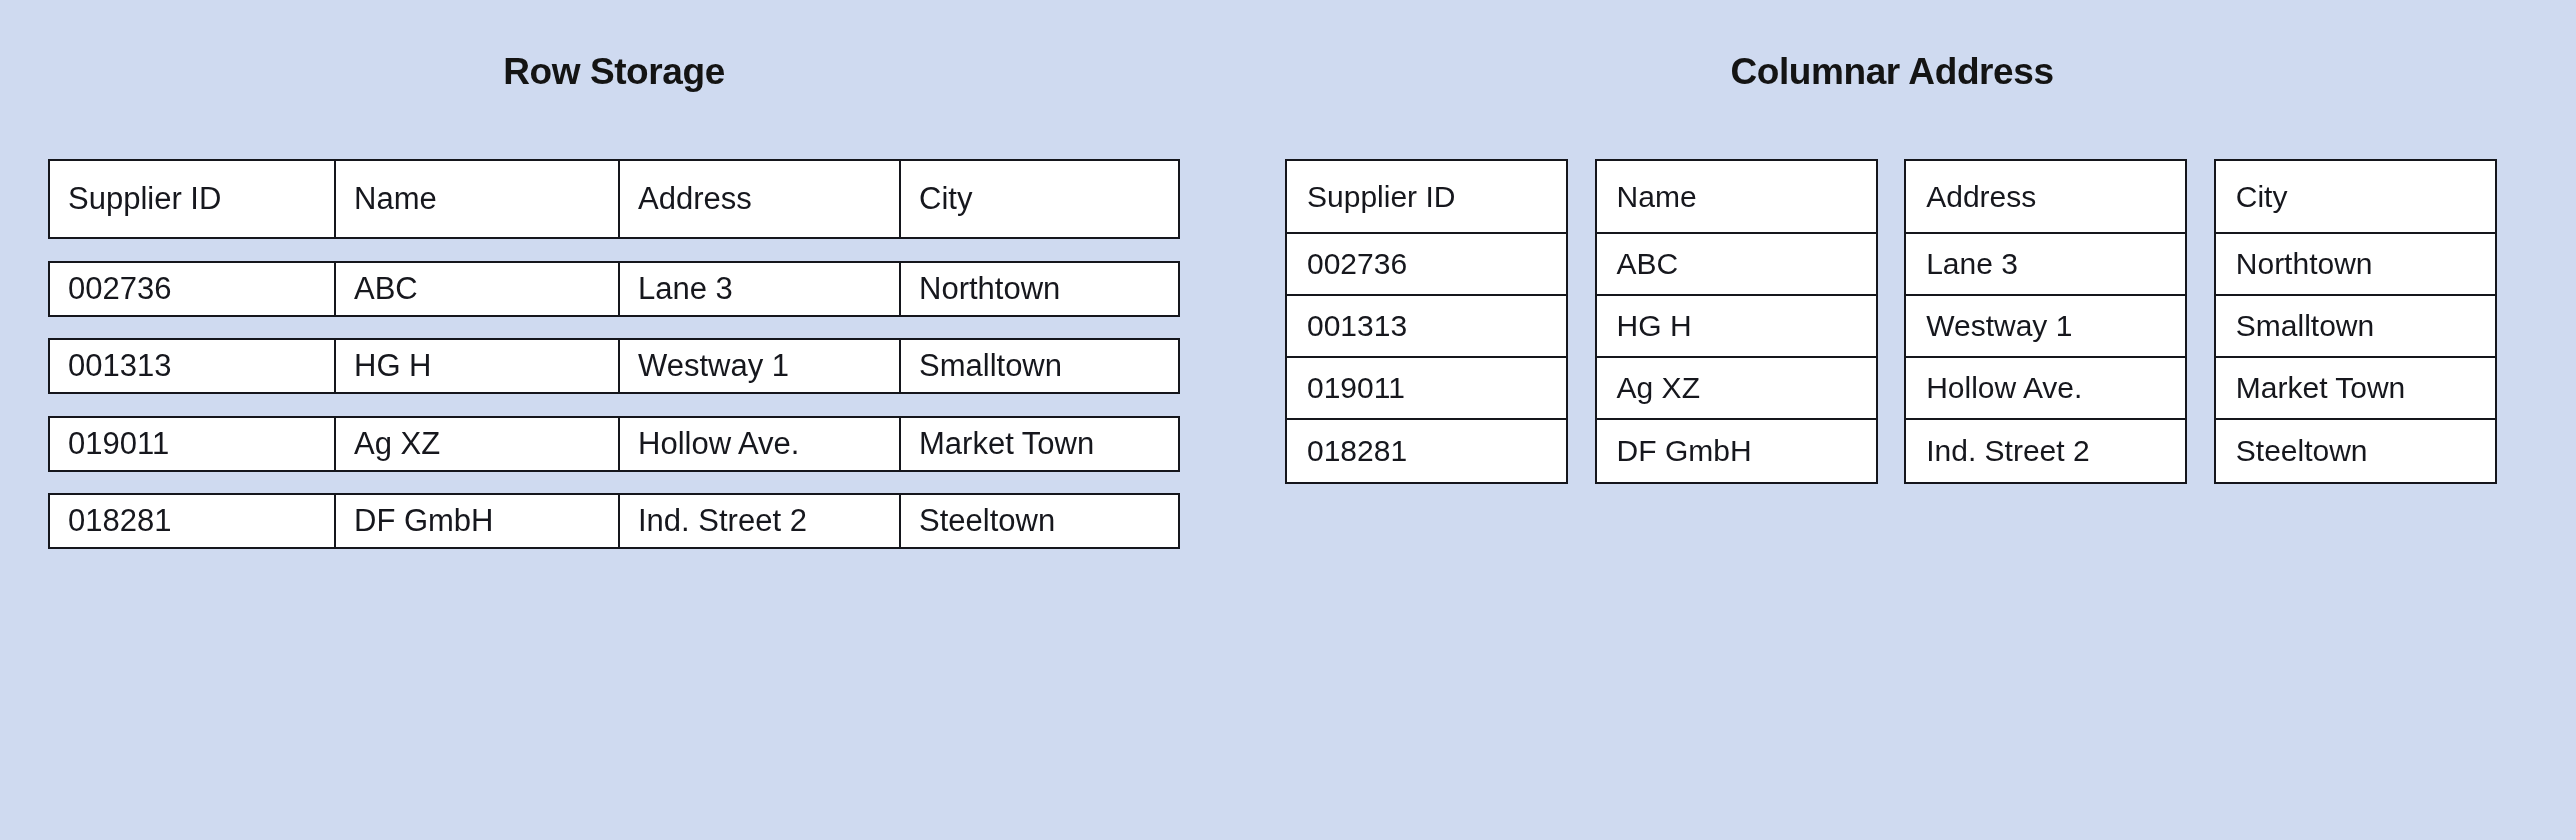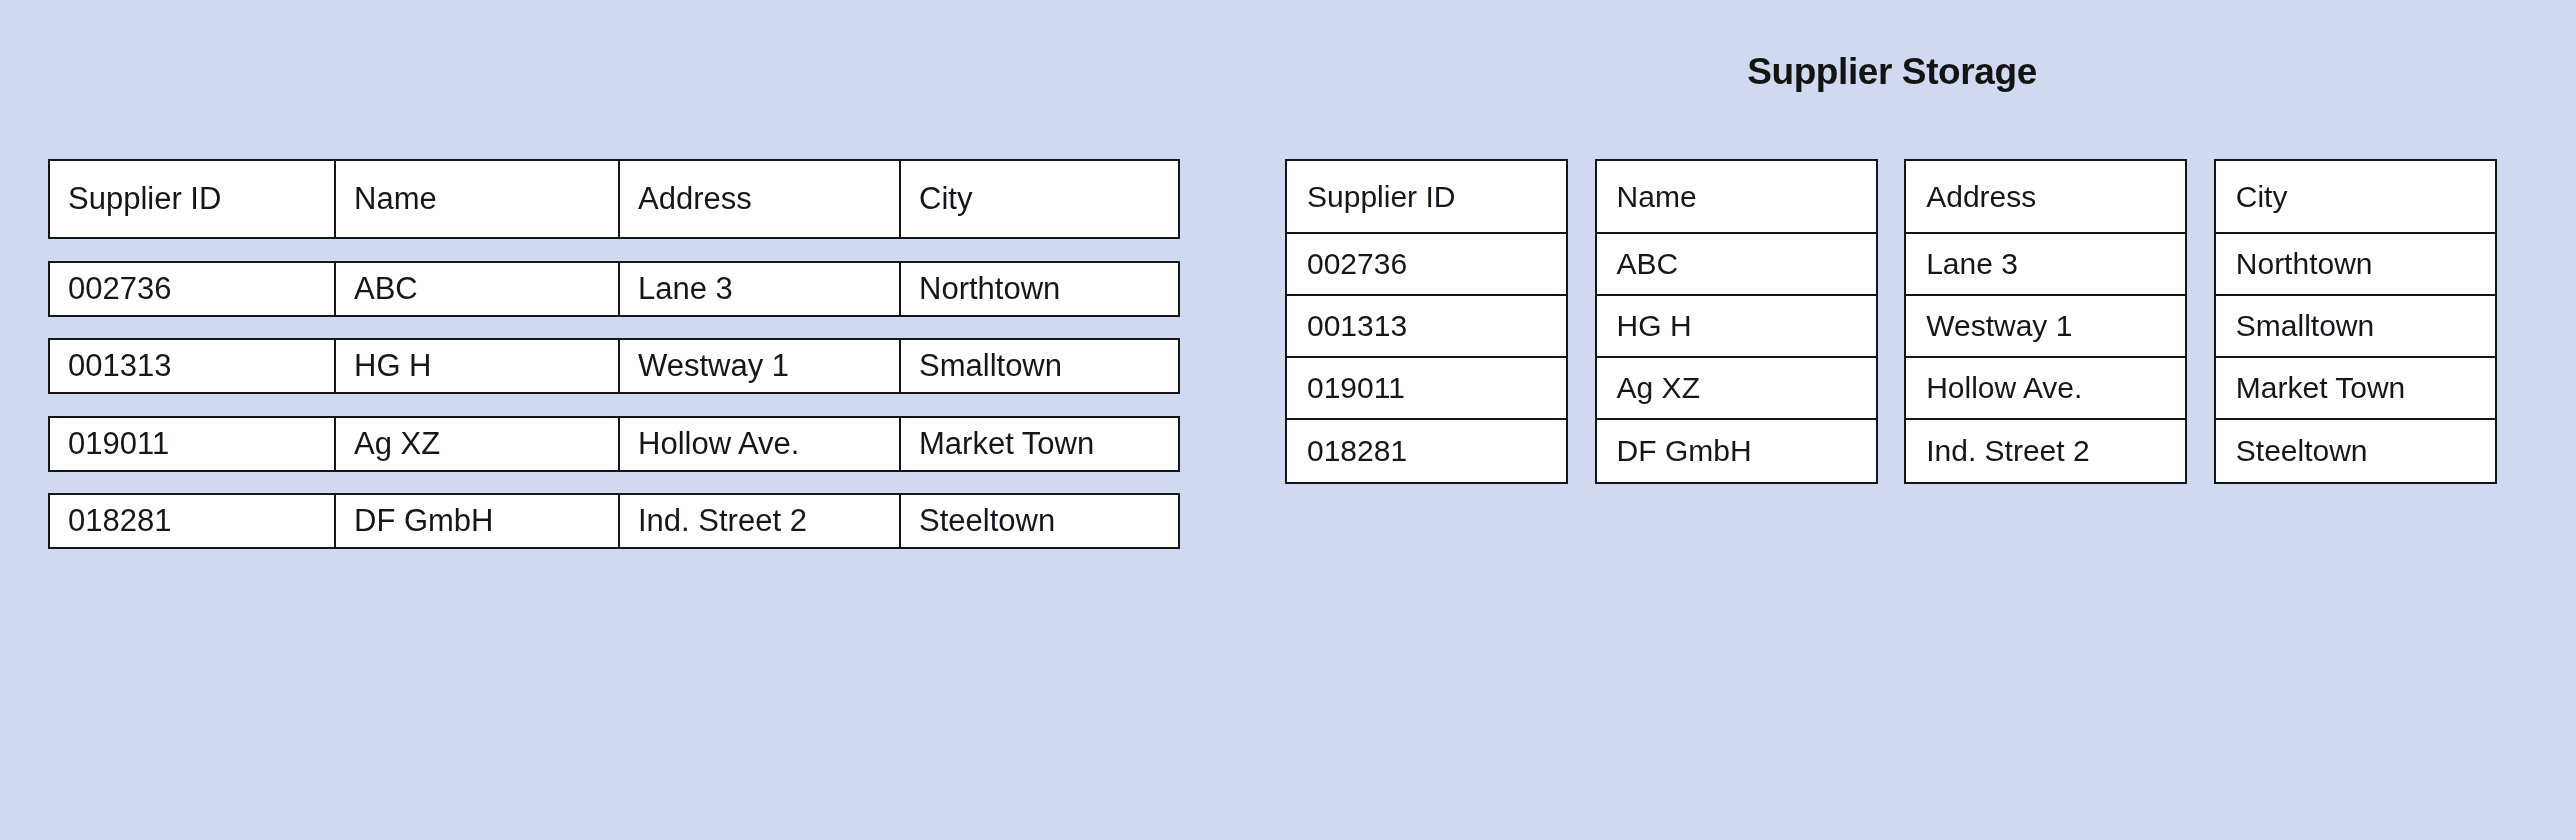--- a/index.html
+++ b/index.html
@@ -114,22 +114,23 @@
   }
   .cs-cell.header-cell {
     height: 73px;
   }
 </style>
 </head>
 <body>
 
 <div class="canvas">
 
-
-  <div class="panel-title" id="col-title">Supplier Storage</div>
+  <div class="panel-title" id="row-title">Row Storage</div>
+
+  <div class="panel-title" id="col-title">Columnar Address</div>
 
   <div id="row-storage">
 
     <div class="rs-row header-row">
       <div class="rs-cell c0">Supplier ID</div>
       <div class="rs-cell c1">Name</div>
       <div class="rs-cell c2">Address</div>
       <div class="rs-cell c3">City</div>
     </div>
 

